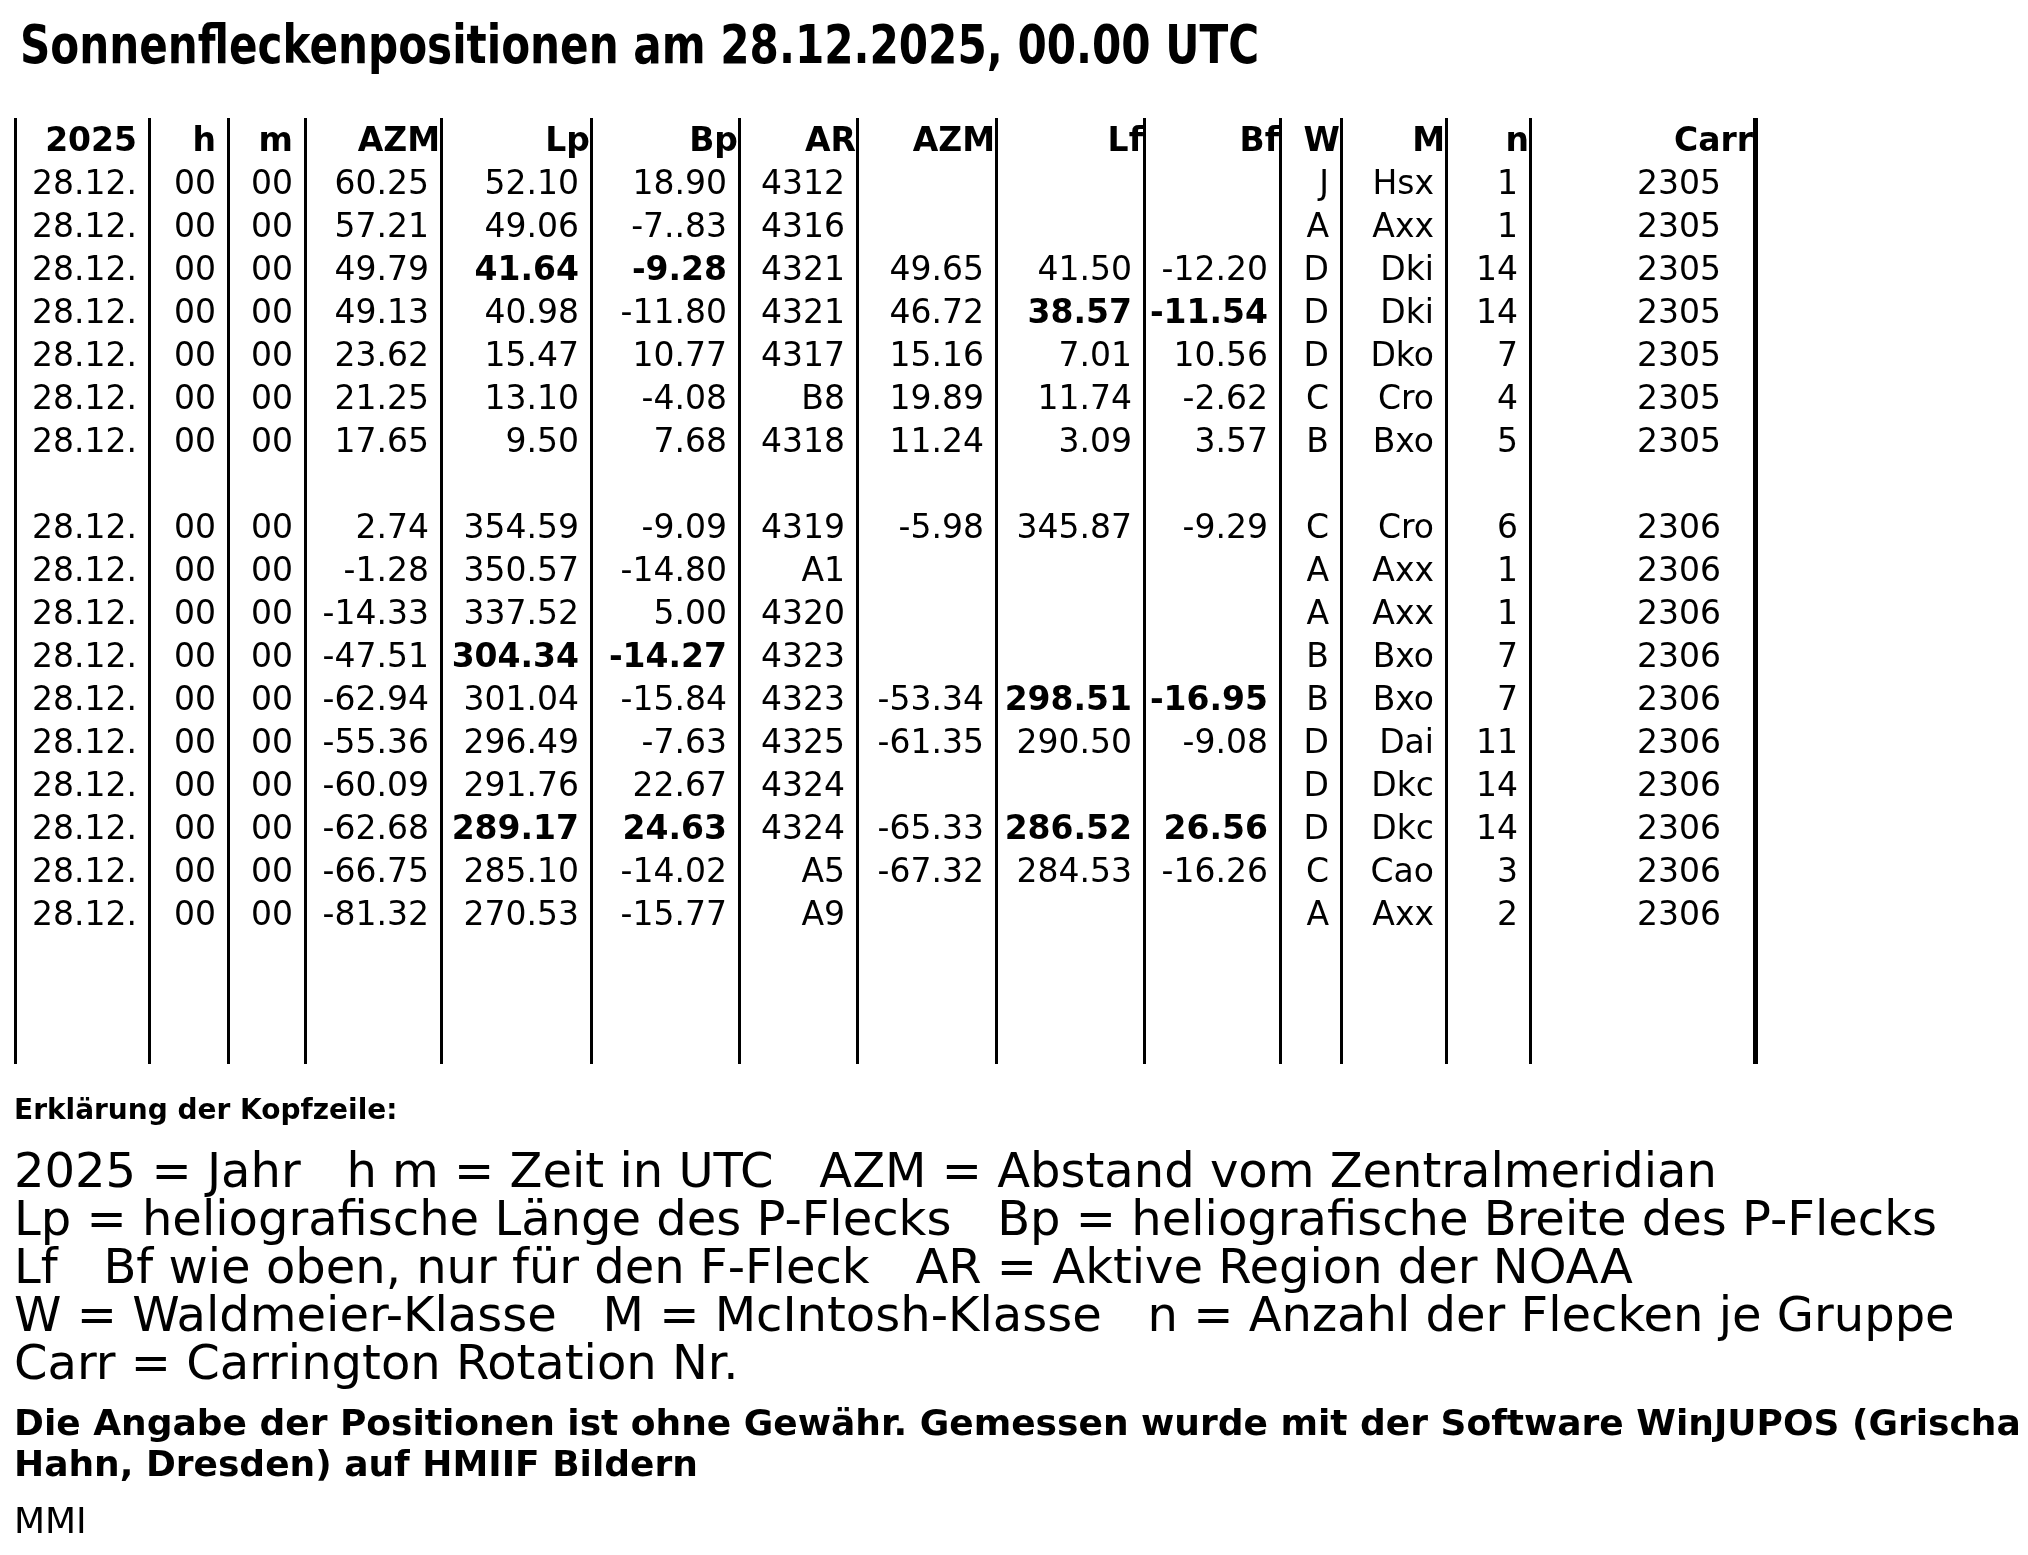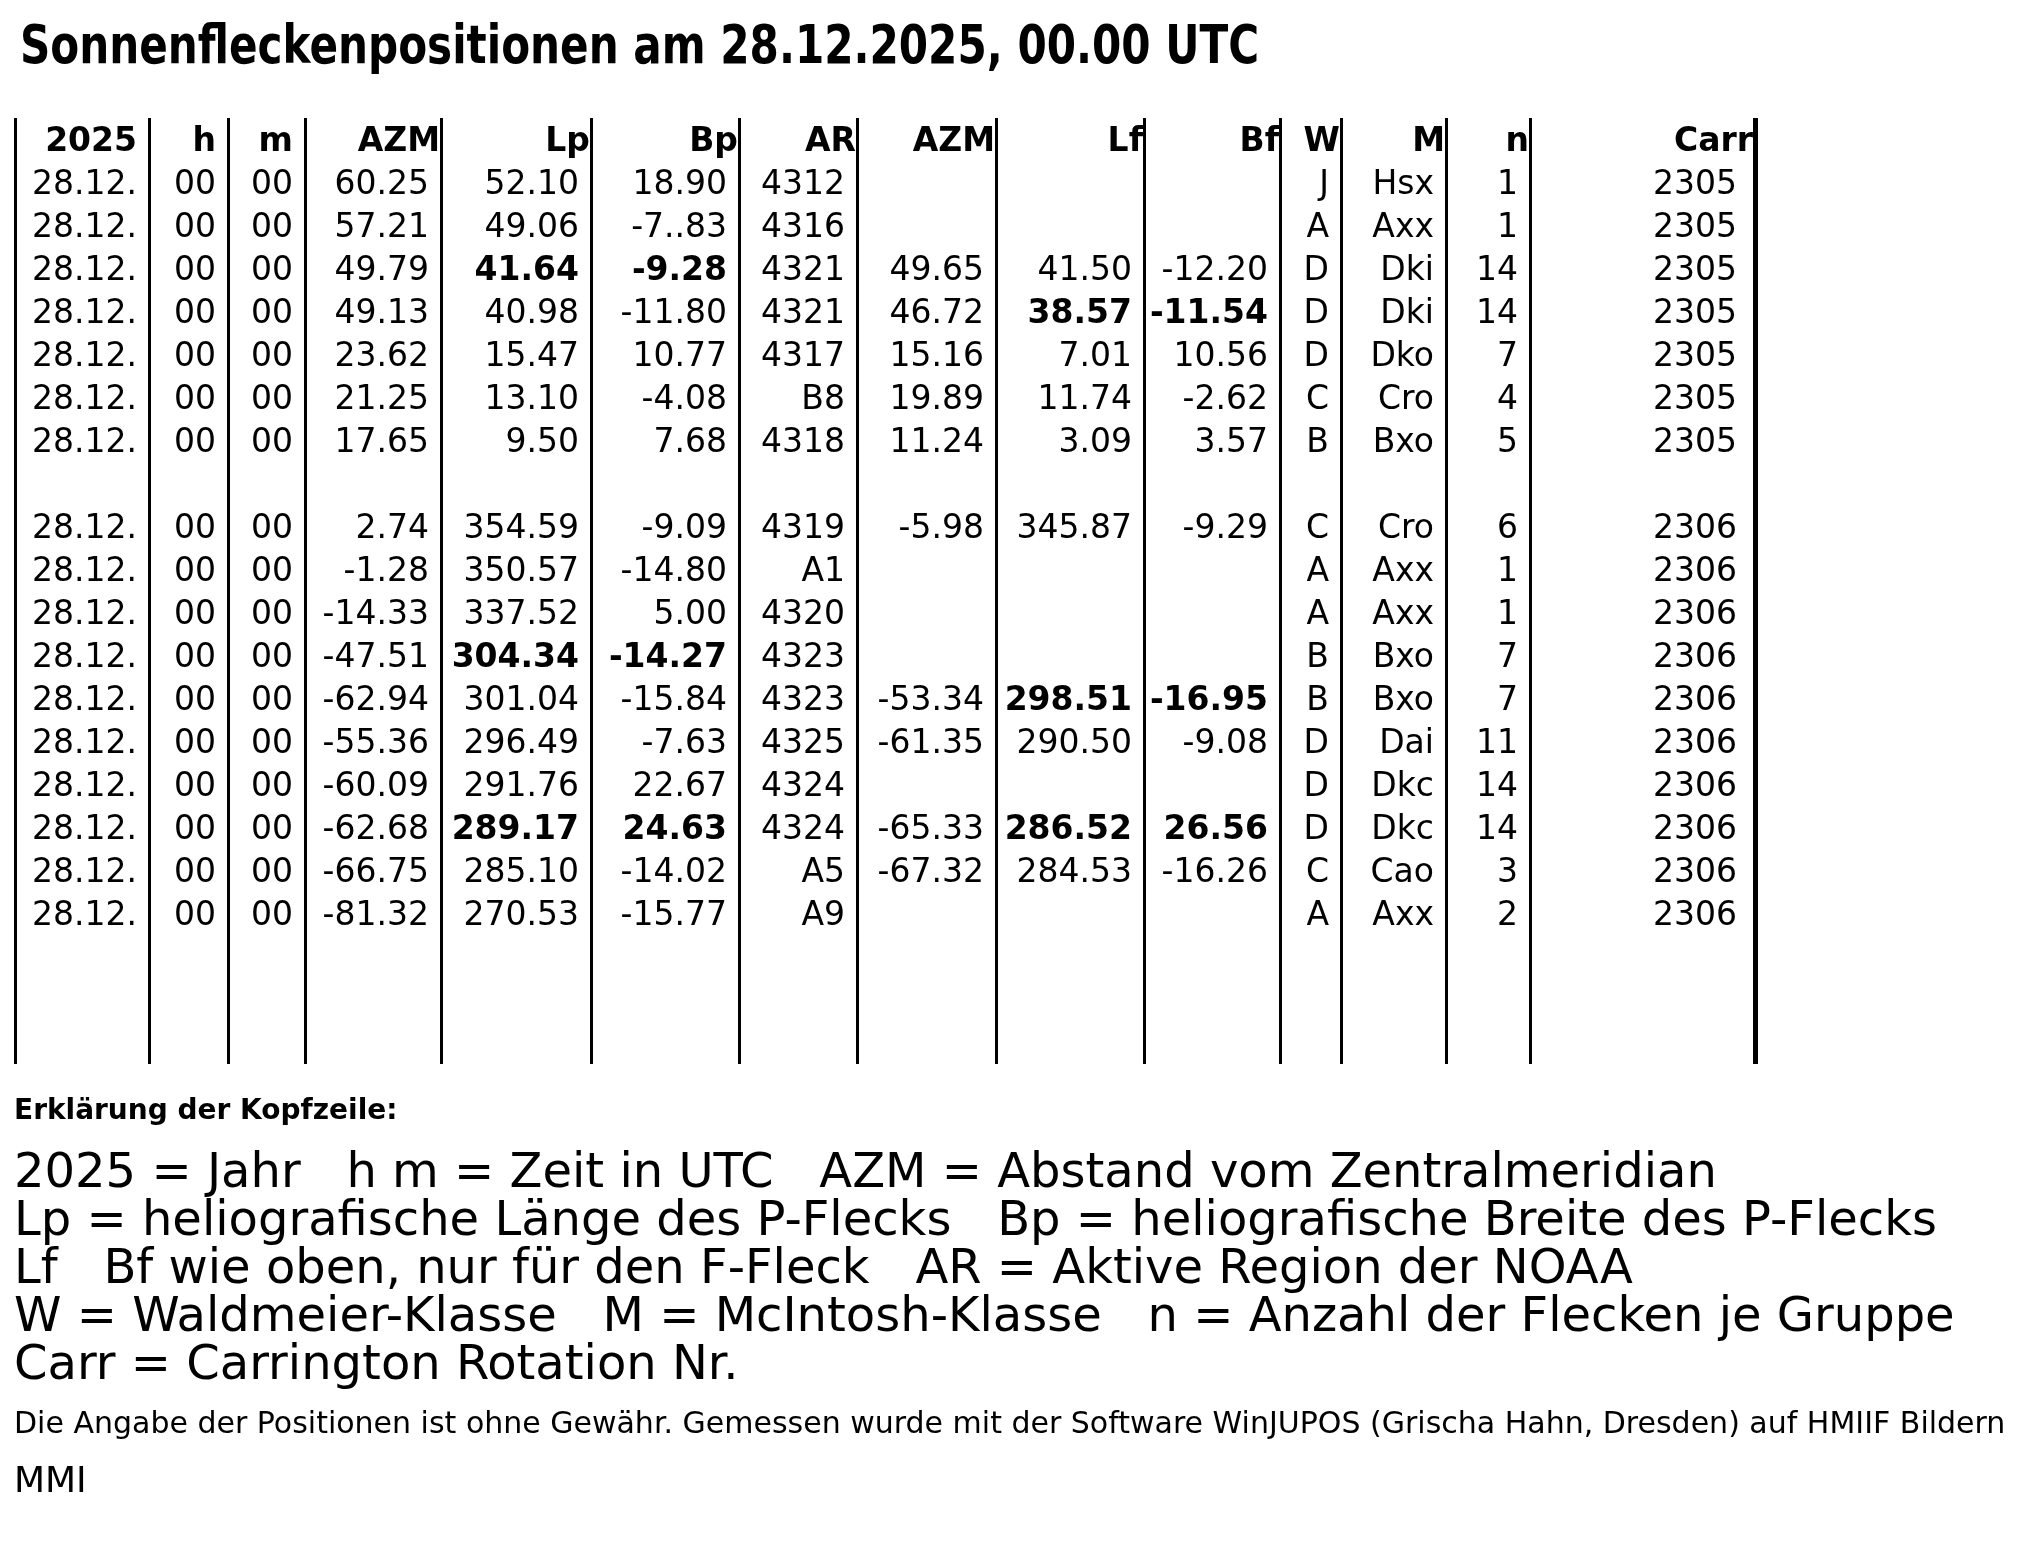--- a/index.html
+++ b/index.html
@@ -54,44 +54,45 @@
     overflow: hidden;
     white-space: nowrap;
     box-sizing: border-box;
     border-right: 3px solid #000;
   }
   table.sunspots th:first-child, table.sunspots td:first-child {
     border-left: 3px solid #000;
   }
   table.sunspots th:last-child, table.sunspots td:last-child {
     border-right-width: 5px;
-    padding-right: 16px;
+    padding-right: 32px;
   }
   table.sunspots th { font-weight: bold; }
   table.sunspots th.h-right { text-align: right; }
   table.sunspots th.h-center { text-align: right; padding-right: 0; }
   table.sunspots td { text-align: right; }
   table.sunspots td.b { font-weight: bold; }
   .explain-heading {
     margin-top: 20px;
     font-size: 28px;
     font-weight: bold;
     line-height: 52px;
   }
   .explain-lines { margin-top: 10px; }
   .exp-line {
     font-size: 48px;
     line-height: 48px;
     white-space: pre-wrap;
   }
   .disclaimer { margin-top: 16px; }
   .disclaimer-line {
-    font-size: 30px;
+    font-size: 36px;
     line-height: 41px;
     white-space: pre-wrap;
+    font-weight: bold;
   }
   .signature {
     margin-top: 16px;
     font-size: 36px;
     line-height: 42px;
   }
 </style>
 </head>
 <body>
 

